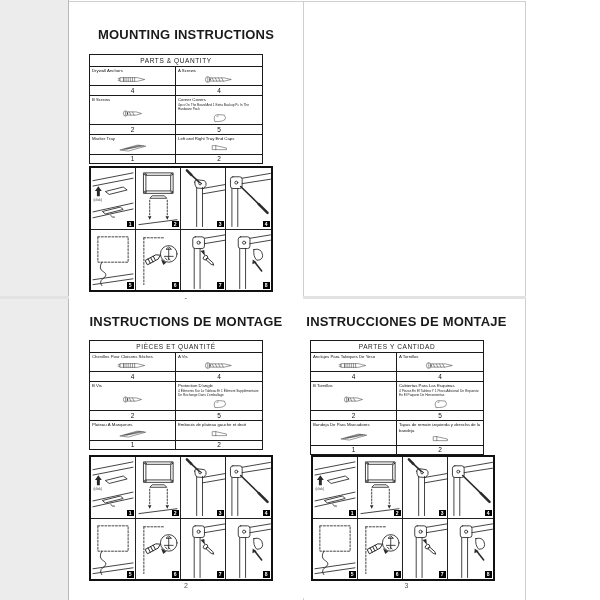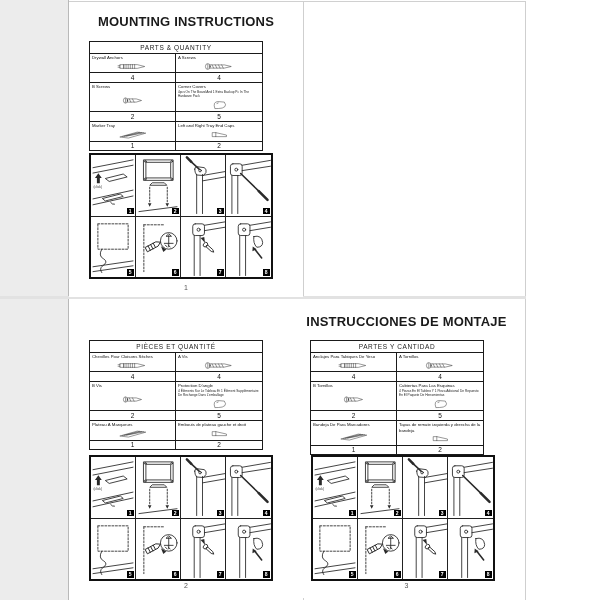--- a/index.html
+++ b/index.html
@@ -10,21 +10,21 @@
     color:#1a1a1a;
     -webkit-font-smoothing:antialiased;
   }
   .margin-strip{position:absolute;left:0;top:0;width:68px;height:600px;background:#ececec;border-right:1px solid #b9b9b9;}
   .page-top-line{position:absolute;left:69px;top:1px;width:457px;height:1px;background:#d0d0d0;}
   .col-divider{position:absolute;left:303px;top:1px;width:1px;height:599px;background:#cfcfcf;}
   .right-edge{position:absolute;left:525px;top:1px;width:1px;height:599px;background:#cfcfcf;}
   .row-divider{position:absolute;left:0px;top:296px;width:526px;height:3px;background:#e2e2e2;}
 
   .page{position:absolute;background:#fff;}
-  #page-en{left:69px;top:3px;width:234px;height:294px;}
+  #page-en{left:69px;top:16px;width:234px;height:294px;}
   #page-blank{left:304px;top:2px;width:221px;height:294px;}
   #page-fr{left:69px;top:299px;width:234px;height:299px;}
   #page-es{left:296px;top:299px;width:221px;height:299px;}
 
   .page-title{
     margin:0;padding-top:11px;text-align:center;
     font-size:13px;font-weight:bold;letter-spacing:0.2px;white-space:nowrap;
   }
   .pg-bottom .page-title{padding-top:15px;}
 
@@ -288,20 +288,21 @@
       <div class="step-num">8</div>
     </div>
   </div>
 
   <div class="page-num">1</div>
 </section>
 
 <section class="page" id="page-blank"></section>
 
 <section class="page pg-bottom" id="page-fr">
+  <h1 class="page-title">INSTRUCTIONS DE MONTAGE</h1>
 
   <div class="parts-table">
     <div class="pt-header">PIÈCES ET QUANTITÉ</div>
     <div class="pt-row">
       <div class="pt-cell">
         <div class="pt-label">Chevilles Pour Cloisons Sèches</div>
         <div class="pt-icon figure-slot">
   <svg class="fig" viewBox="0 0 60 20">
     <path d="M2 8.5 H6 M2 11.5 H6"></path>
     <path d="M6 6.5 H13 V13.5 H6 Z"></path>

